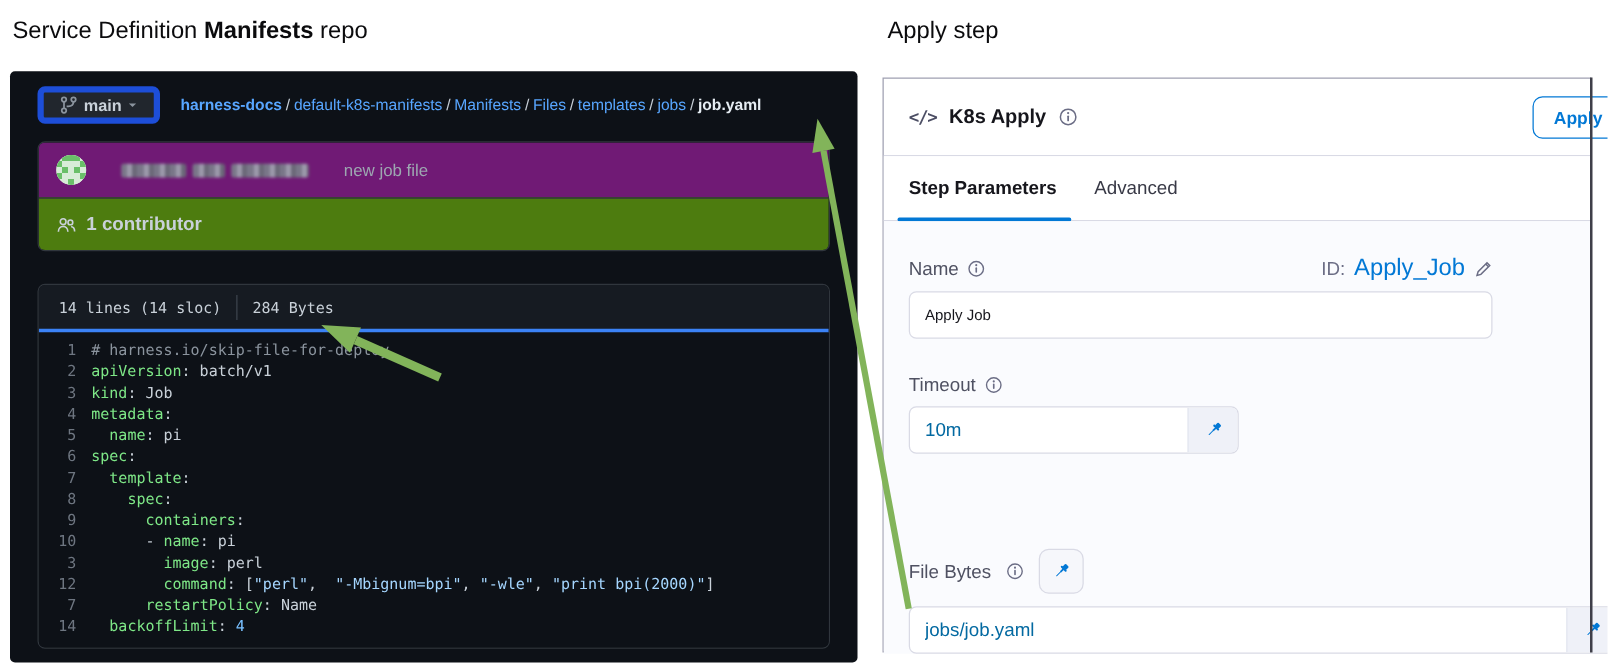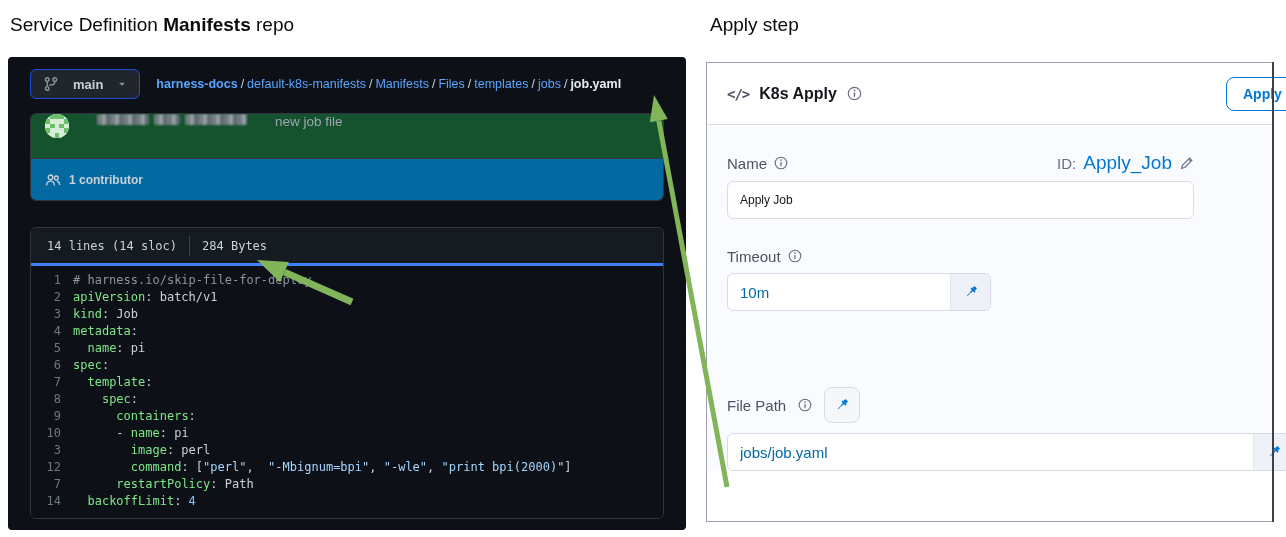--- a/index.html
+++ b/index.html
@@ -10,39 +10,39 @@
   
   .fig-title { position:absolute; top:14px; font-size:19px; color:#0b0b0d; }
   .fig-title b { font-weight:700; }
   #left-title { left:10px; }
   #right-title { left:710px; }
 
   
   .gh-panel { position:absolute; left:8px; top:57px; width:678px; height:473px;
     background:#0d1117; border-radius:4px; padding:8px 22px 16px 22px; }
   .gh-header { display:flex; align-items:center; gap:16px; height:34px; margin-top:2px; white-space:nowrap; }
-  .branch-btn { display:inline-flex; align-items:center; gap:14px; height:30px; padding:0 12px;
-    background:#21262d; border:1px solid #1d4ed8; border-radius:6px; color:#c9d1d9;
+  .branch-btn { display:inline-flex; align-items:center; gap:4px; height:30px; padding:0 12px;
+    background:#21262d; border:5px solid #1d4ed8; border-radius:6px; color:#c9d1d9;
     font-size:13px; font-weight:600; cursor:pointer; flex:none; }
   .breadcrumb { font-size:12.5px; color:#c9d1d9; overflow:hidden; }
   .breadcrumb .sep { margin:0 3px; color:#c9d1d9; }
   .breadcrumb a.lnk { color:#58a6ff; text-decoration:none; }
   .breadcrumb .repo { font-weight:700; }
   .breadcrumb .file { font-weight:700; color:#e6edf3; }
 
   .commit-box { margin-top:12px; border:1px solid #30363d; border-radius:6px; overflow:hidden; }
-  .commit-row { height:44px; background:#14532d; display:flex; gap:28px; padding:0 14px; }
+  .commit-row { height:44px; background:#701a75; display:flex; align-items:center; gap:28px; padding:0 14px; }
   .avatar { width:24px; height:24px; border-radius:50%; overflow:hidden; background:#d8ecd8; flex:none; cursor:pointer; }
   .redacted { display:inline-flex; gap:5px; filter:blur(1.3px); opacity:.9; }
   .redacted i { display:inline-block; height:11px; border-radius:2px;
     background:repeating-linear-gradient(90deg,#7c828c 0 5px,#a3a9b3 5px 9px,#6a7078 9px 13px); }
   .commit-msg { color:#9da7b1; font-size:13.5px; }
-  .contrib-row { height:42px; background:#0369a1; border-top:1px solid #30363d;
+  .contrib-row { height:42px; background:#4d7c0f; border-top:1px solid #30363d;
     display:flex; align-items:center; gap:8px; padding:0 14px; color:#c9d1d9;
-    font-size:12px; font-weight:600; cursor:pointer; }
+    font-size:15px; font-weight:600; cursor:pointer; }
 
   .code-box { margin-top:26px; border:1px solid #30363d; border-radius:6px; overflow:hidden; }
   .code-info { height:38px; background:#161b22; border-bottom:3px solid #3b82f6;
     display:flex; align-items:center; padding:0 16px; color:#c9d1d9;
     font-family:"DejaVu Sans Mono", monospace; font-size:12px; }
   .code-info .vdiv { width:1px; height:20px; background:#3d444d; margin:0 12px; }
   .code-area { background:#0d1117; padding:6px 0 8px 0; }
   .code-line { display:flex; line-height:17px; font-family:"DejaVu Sans Mono", monospace; font-size:12px; }
   .code-line .ln { width:30px; flex:none; text-align:right; color:#6e7681; user-select:none; }
   .code-line .code-text { margin-left:12px; white-space:pre; }
@@ -219,21 +219,21 @@
           <div class="code-line">
             <span class="ln">3</span>
             <span class="code-text"><span class="tok-p">        </span><span class="tok-k">image</span><span class="tok-p">: perl</span></span>
           </div>
           <div class="code-line">
             <span class="ln">12</span>
             <span class="code-text"><span class="tok-p">        </span><span class="tok-k">command</span><span class="tok-p">: [</span><span class="tok-s">"perl"</span><span class="tok-p">,  </span><span class="tok-s">"-Mbignum=bpi"</span><span class="tok-p">, </span><span class="tok-s">"-wle"</span><span class="tok-p">, </span><span class="tok-s">"print bpi(2000)"</span><span class="tok-p">]</span></span>
           </div>
           <div class="code-line">
             <span class="ln">7</span>
-            <span class="code-text"><span class="tok-p">      </span><span class="tok-k">restartPolicy</span><span class="tok-p">: Path</span></span>
+            <span class="code-text"><span class="tok-p">      </span><span class="tok-k">restartPolicy</span><span class="tok-p">: Name</span></span>
           </div>
           <div class="code-line">
             <span class="ln">14</span>
             <span class="code-text"><span class="tok-p">  </span><span class="tok-k">backoffLimit</span><span class="tok-p">: </span><span class="tok-n">4</span></span>
           </div>
         </div>
     </div>
   </div>
 
   <div class="hn-panel">
@@ -244,20 +244,25 @@
       <span class="icon">
         <svg width="15" height="15" viewBox="0 0 15 15">
           <circle cx="7.5" cy="7.5" r="6.2" fill="none" stroke="#6b6d85" stroke-width="1.2"></circle>
           <circle cx="7.5" cy="4.4" r="0.9" fill="#6b6d85"></circle>
           <rect x="6.8" y="6.3" width="1.4" height="4.7" rx="0.7" fill="#6b6d85"></rect>
         </svg>
       </span>
       <button class="apply-btn">Apply</button>
     </div>
 
+    <div class="hn-tabs">
+      <span class="tab active">Step Parameters</span>
+      <span class="tab">Advanced</span>
+      <span class="tab-underline"></span>
+    </div>
 
     <div class="hn-form">
 
       <div class="label-row name-row">
         <span class="name-left">
           <span>Name</span>
           <span class="icon">
             <svg width="14" height="14" viewBox="0 0 15 15">
               <circle cx="7.5" cy="7.5" r="6.2" fill="none" stroke="#6b6d85" stroke-width="1.2"></circle>
               <circle cx="7.5" cy="4.4" r="0.9" fill="#6b6d85"></circle>
@@ -296,21 +301,21 @@
               <rect x="6.1" y="1.2" width="3.8" height="3.6" rx="0.8"></rect>
               <rect x="5" y="4.4" width="6" height="1.6" rx="0.8"></rect>
               <rect x="7.3" y="5.6" width="1.4" height="3.2"></rect>
               <rect x="7.65" y="8.4" width="0.7" height="5.2" rx="0.35"></rect>
             </g>
           </svg>
         </span>
       </div>
 
       <div class="label-row fp-row">
-        <span>File Path</span>
+        <span>File Bytes</span>
         <span class="icon">
           <svg width="14" height="14" viewBox="0 0 15 15">
             <circle cx="7.5" cy="7.5" r="6.2" fill="none" stroke="#6b6d85" stroke-width="1.2"></circle>
             <circle cx="7.5" cy="4.4" r="0.9" fill="#6b6d85"></circle>
             <rect x="6.8" y="6.3" width="1.4" height="4.7" rx="0.7" fill="#6b6d85"></rect>
           </svg>
         </span>
         <span class="pin-btn">
           <svg width="16" height="16" viewBox="0 0 16 16">
             <g transform="rotate(45 8 8)" fill="#0278d5">

